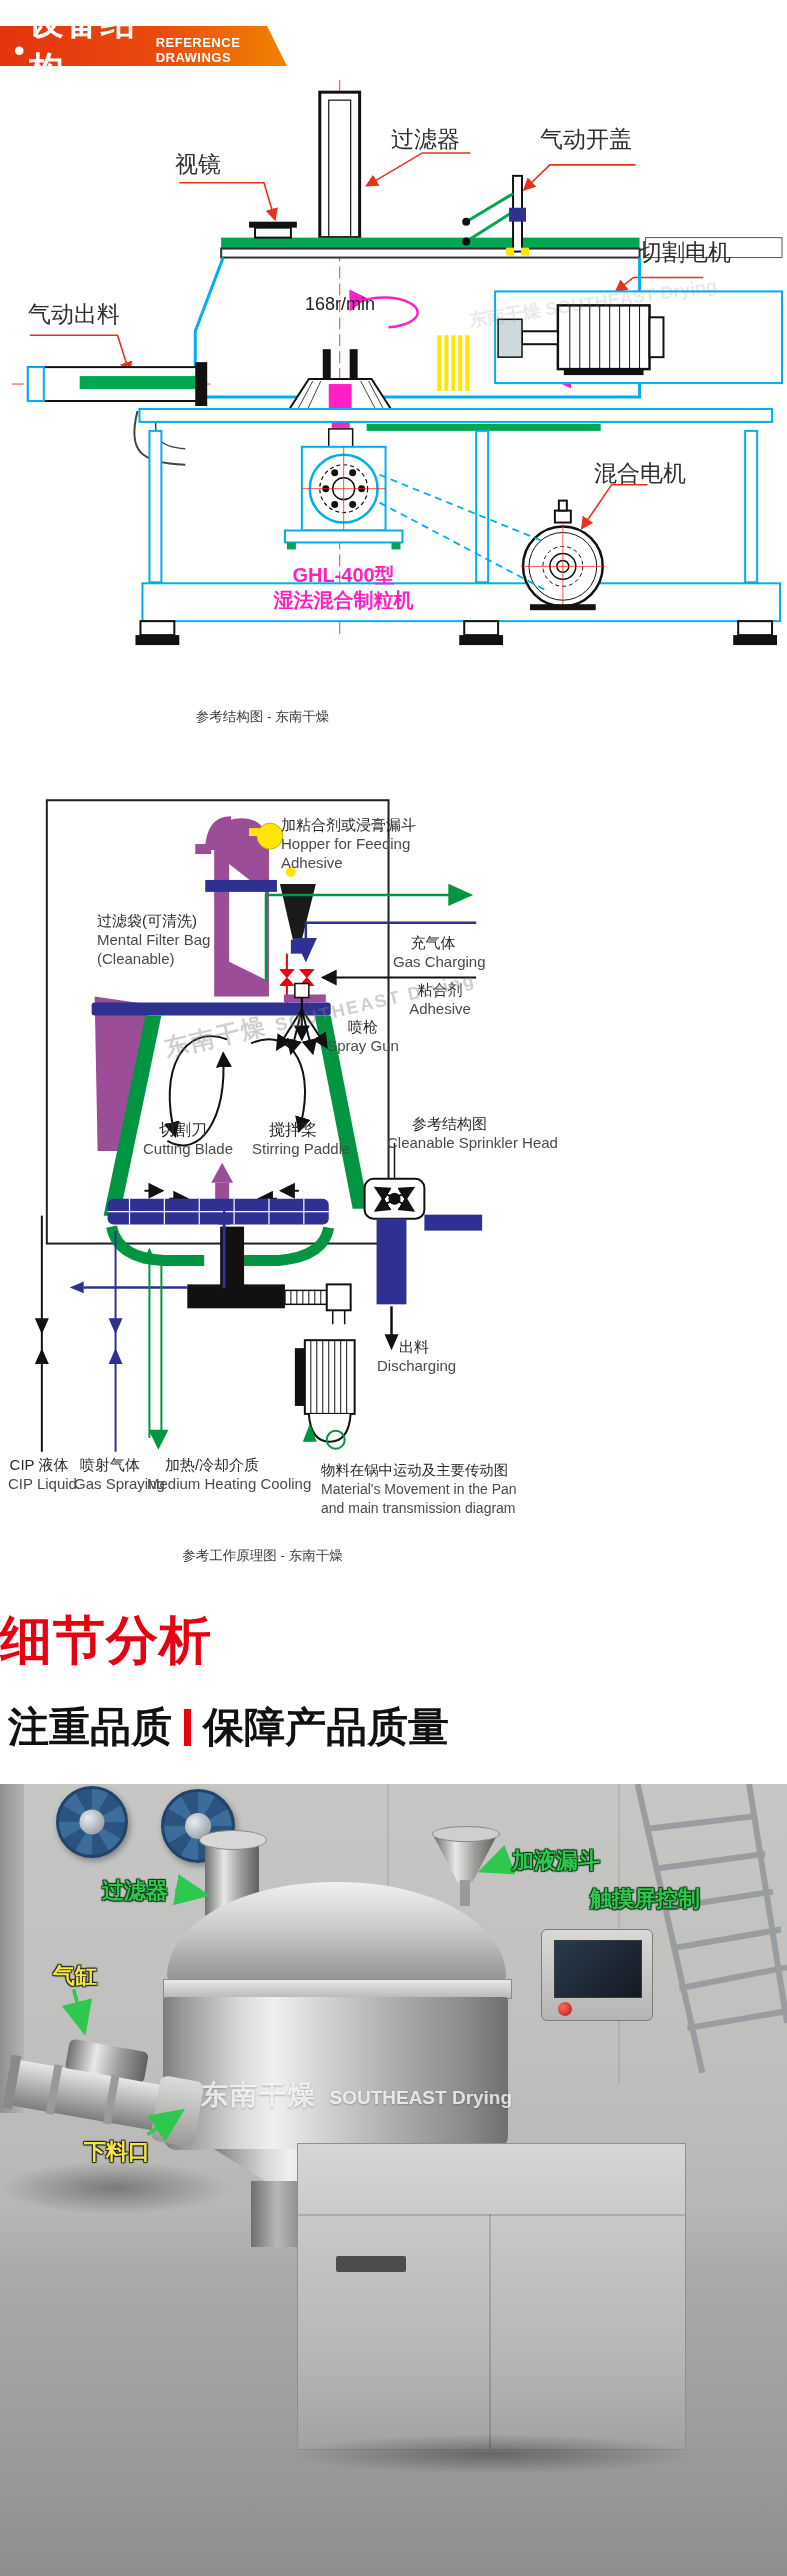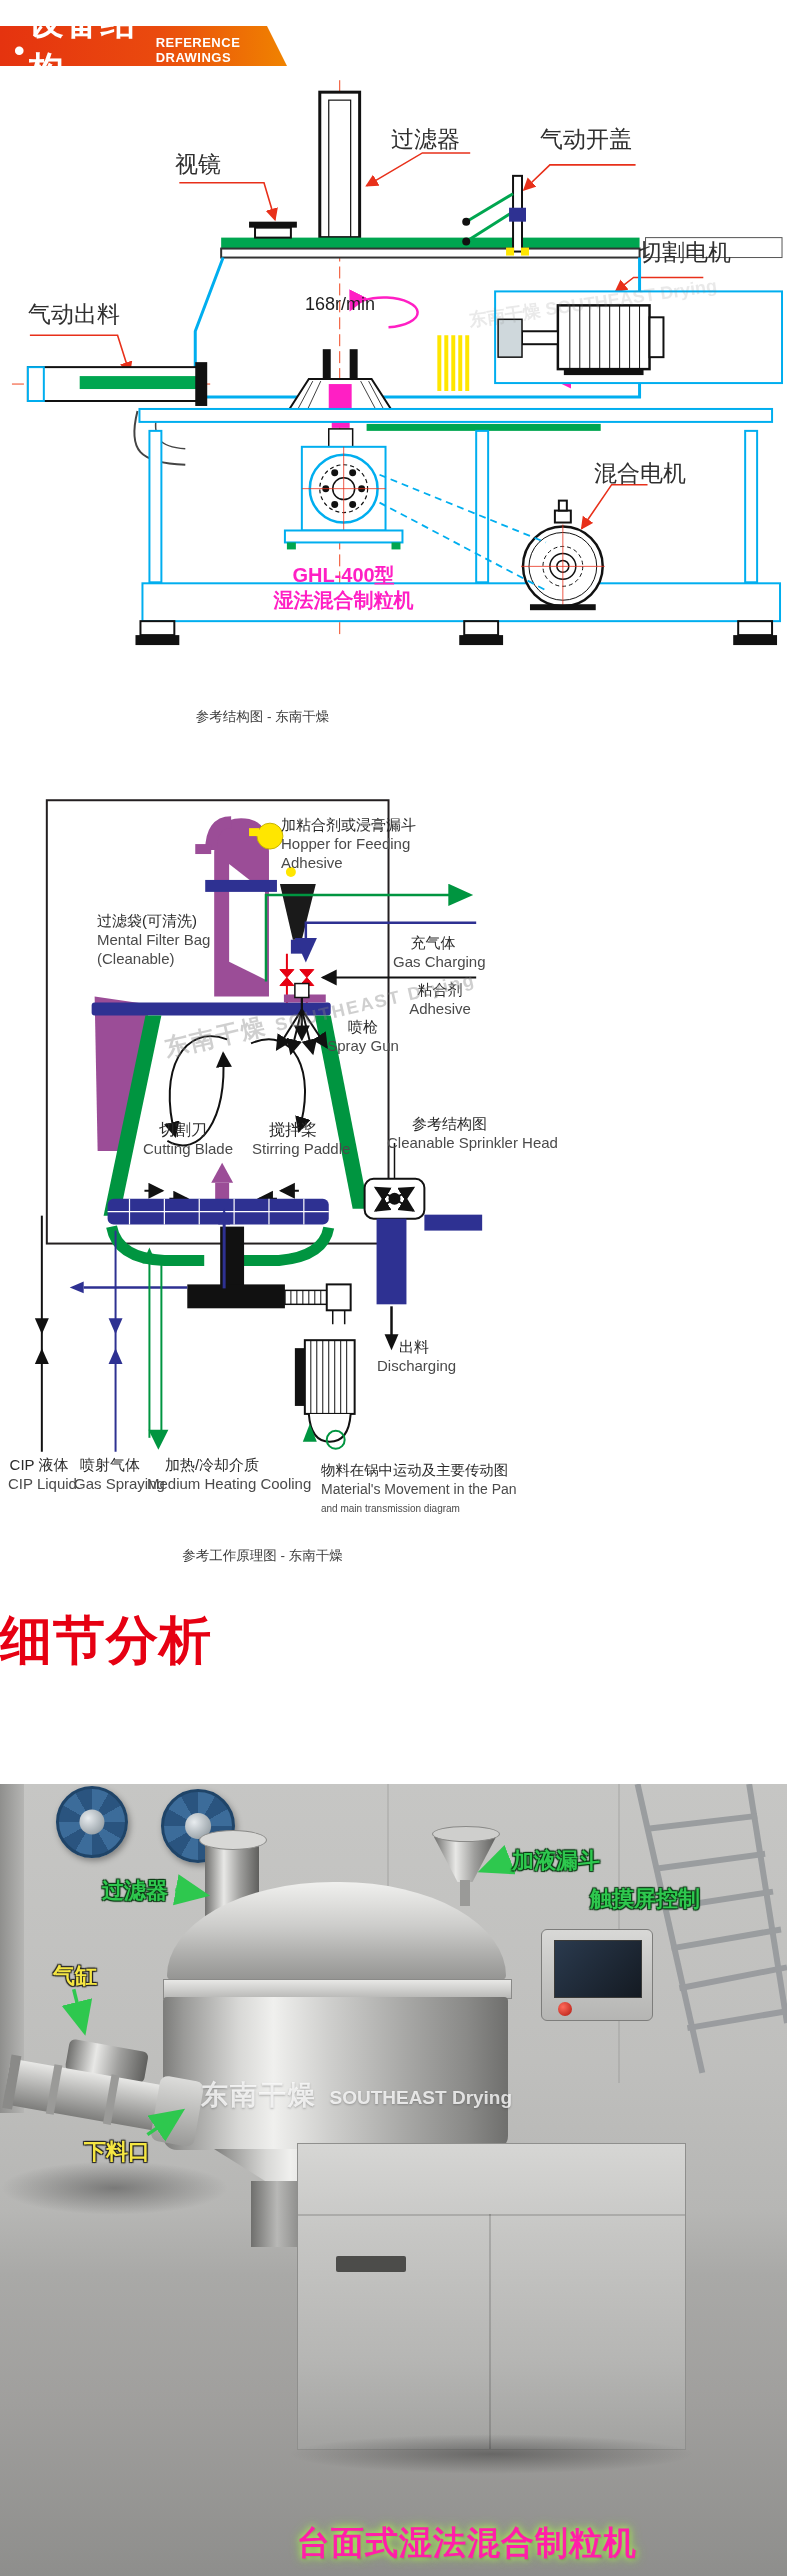--- a/index.html
+++ b/index.html
@@ -400,29 +400,34 @@
     <span class="zh">喷射气体</span>
     <span class="en">Gas Spraying</span>
   </div>
   <div class="l2 ctr" style="left:147px;top:1455px;width:130px">
     <span class="zh">加热/冷却介质</span>
     <span class="en">Medium Heating Cooling</span>
   </div>
   <div class="l2" style="left:321px;top:1461px">
     <span class="zh" style="font-size:14.4px">物料在锅中运动及主要传动图</span>
     <span class="en" style="font-size:14px">Material's Movement in the Pan</span>
-    <span class="en" style="font-size:10px">and main transmission diagram</span>
+    <span class="en" style="font-size:14px">and main transmission diagram</span>
   </div>
   <div class="wm" style="left:161px;top:997px;font-size:24px;transform:rotate(-13deg);letter-spacing:2px">
     <span>东南干燥</span>
     <span style="font-size:18px">SOUTHEAST Drying</span>
   </div>
   <div class="cap" style="top:1547px">参考工作原理图 - 东南干燥</div>
 
   <div class="hred">细节分析</div>
+  <div class="hblk">
+    <span>注重品质</span>
+    <span class="vbar"></span>
+    <span>保障产品质量</span>
+  </div>
 
   <div class="photo">
     <div class="seam abs" style="left:387px;top:0;height:329px"></div>
     <div class="seam abs" style="left:618px;top:0;height:299px"></div>
     <div class="abs" style="left:0;top:0;width:24px;height:329px;background:linear-gradient(90deg,#8f8f8d,#b5b5b3)"></div>
 
     <div class="fan" style="left:56px;top:2px;width:66px;height:66px">
         <div class="hub"></div>
       </div>
     <div class="fan" style="left:161px;top:5px;width:68px;height:68px">
@@ -491,17 +496,16 @@
 
     <div class="anno" style="left:102px;top:92px">过滤器</div>
     <div class="anno" style="left:512px;top:62px">加液漏斗</div>
     <div class="anno" style="left:590px;top:100px">触摸屏控制</div>
     <div class="annoY" style="left:53px;top:177px">气缸</div>
     <div class="annoY" style="left:84px;top:353px">下料口</div>
     <div class="pwm">
       <span class="z">东南干燥</span>
       <span class="e">SOUTHEAST Drying</span>
     </div>
-    <div class="pcap">台面式湿法混合制粒机</div>
   </div>
 
 </div>
 
 
 </body></html>

